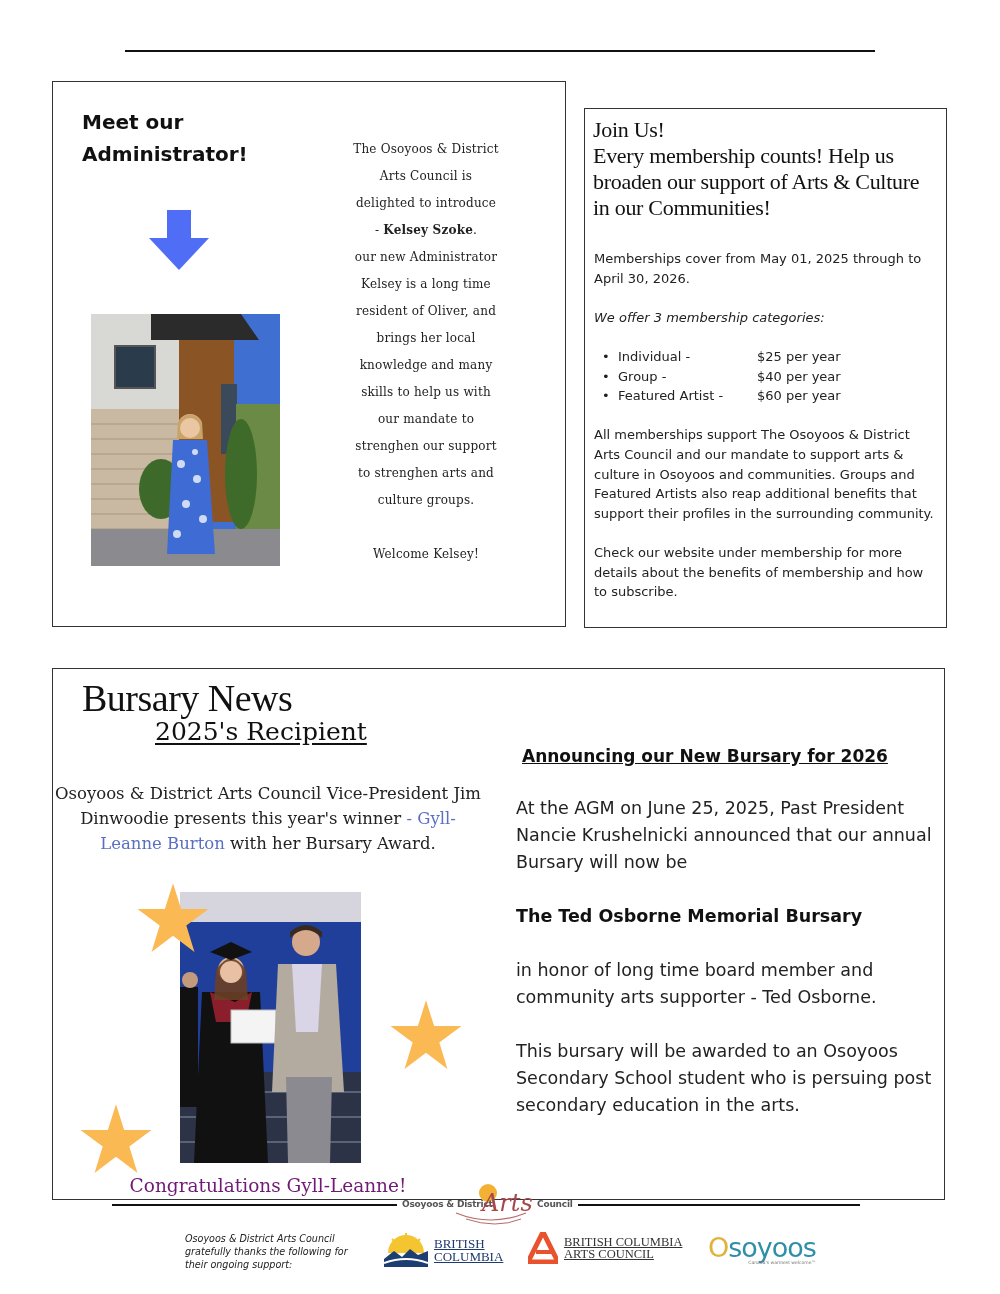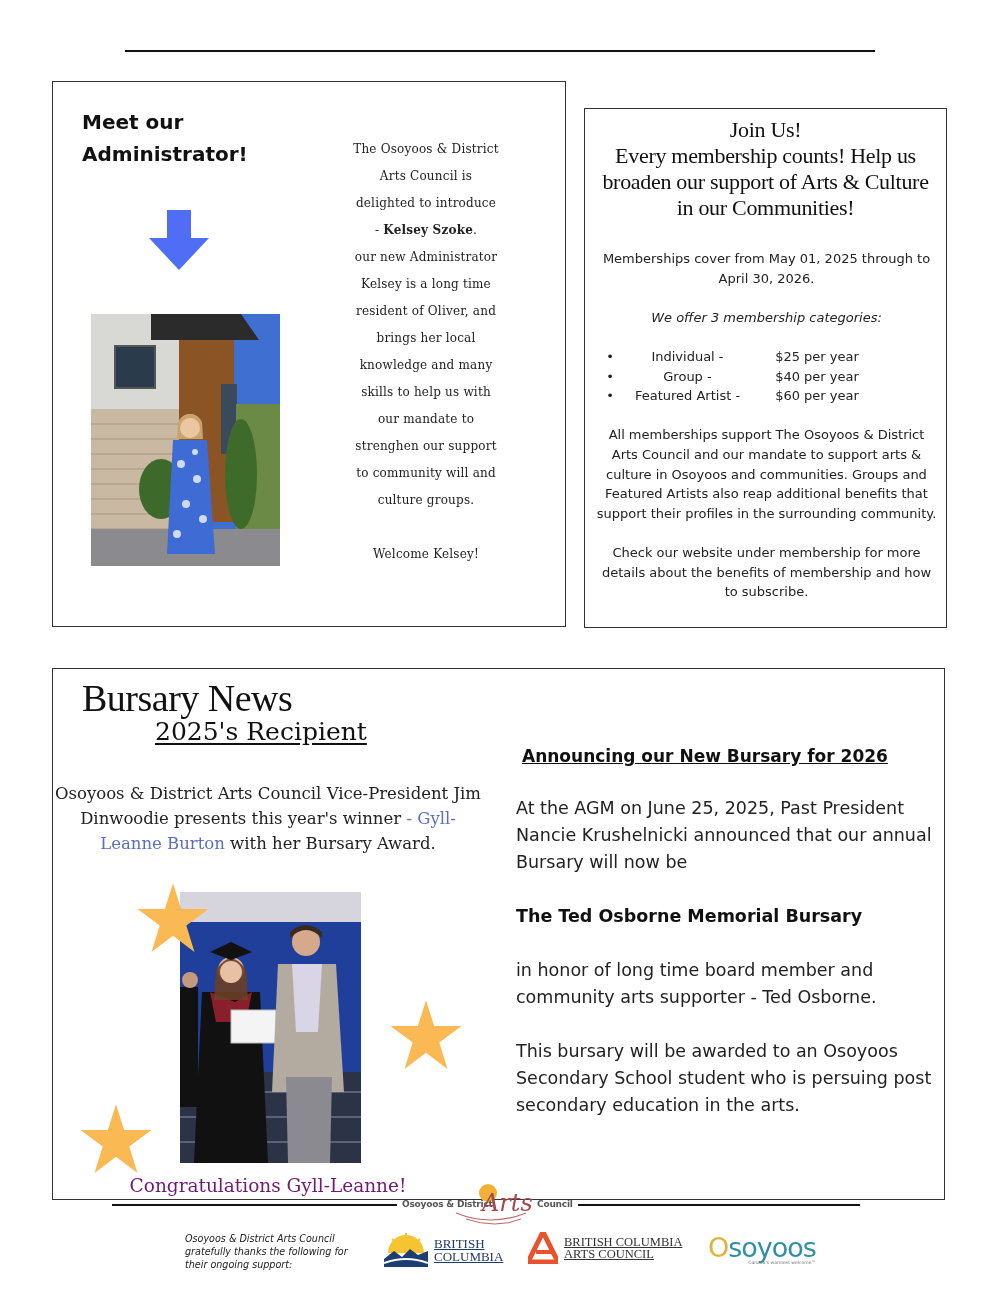--- a/index.html
+++ b/index.html
@@ -3,21 +3,21 @@
   <meta charset="utf-8">
   <style>
     * { box-sizing: border-box; margin: 0; padding: 0; }
     html, body { width: 1000px; height: 1294px; background: #ffffff; overflow: hidden; }
     body { position: relative; font-family: "Liberation Sans", sans-serif; color: #111; }
 
     .top-rule { position: absolute; left: 125px; top: 50px; width: 750px; height: 2px; background: #111; }
 
     .box { position: absolute; border: 1.5px solid #333; background: #fff; }
     #admin-box { left: 52px; top: 81px; width: 514px; height: 546px; }
-    #join-box { left: 584px; top: 108px; width: 363px; height: 520px; text-align: center; }
+    #join-box { left: 584px; top: 108px; width: 363px; height: 520px; }
     #bursary-box { left: 52px; top: 668px; width: 893px; height: 532px; padding-left: 48px; }
 
     .admin-heading { position: absolute; left: 29px; top: 24px; font-family: "DejaVu Sans", sans-serif; font-weight: bold; font-size: 20px; line-height: 32px; color: #111; }
     .arrow-icon { position: absolute; left: 96px; top: 128px; width: 60px; height: 60px; }
     .admin-photo { position: absolute; left: 38px; top: 232px; width: 189px; height: 252px; overflow: hidden; }
     .admin-text { position: absolute; left: 248px; top: 54px; width: 250px; text-align: center; font-family: "DejaVu Serif", serif; font-size: 12px; line-height: 27px; color: #222; letter-spacing: 0.2px; }
     .admin-text .strong { font-weight: bold; }
     .admin-text .gap { height: 27px; }
 
     .join-title { position: absolute; left: 8px; top: 8px; width: 345px; font-family: "Liberation Serif", serif; font-size: 22px; line-height: 26px; color: #111; letter-spacing: -0.3px; }
@@ -117,21 +117,21 @@
     <div>delighted to introduce</div>
     <div><span>- </span><span class="strong">Kelsey Szoke</span><span>.</span></div>
     <div>our new Administrator</div>
     <div>Kelsey is a long time</div>
     <div>resident of Oliver, and</div>
     <div>brings her local</div>
     <div>knowledge and many</div>
     <div>skills to help us with</div>
     <div>our mandate to</div>
     <div>strenghen our support</div>
-    <div>to community will and</div>
+    <div>to strenghen arts and</div>
     <div>culture groups.</div>
     <div class="gap"></div>
     <div>Welcome Kelsey!</div>
   </div>
 </section>
 
 <section class="box" id="join-box">
   <div class="join-title">
     <div>Join Us!</div>
     <div>Every membership counts! Help us broaden our support of Arts &amp; Culture in our Communities!</div>

